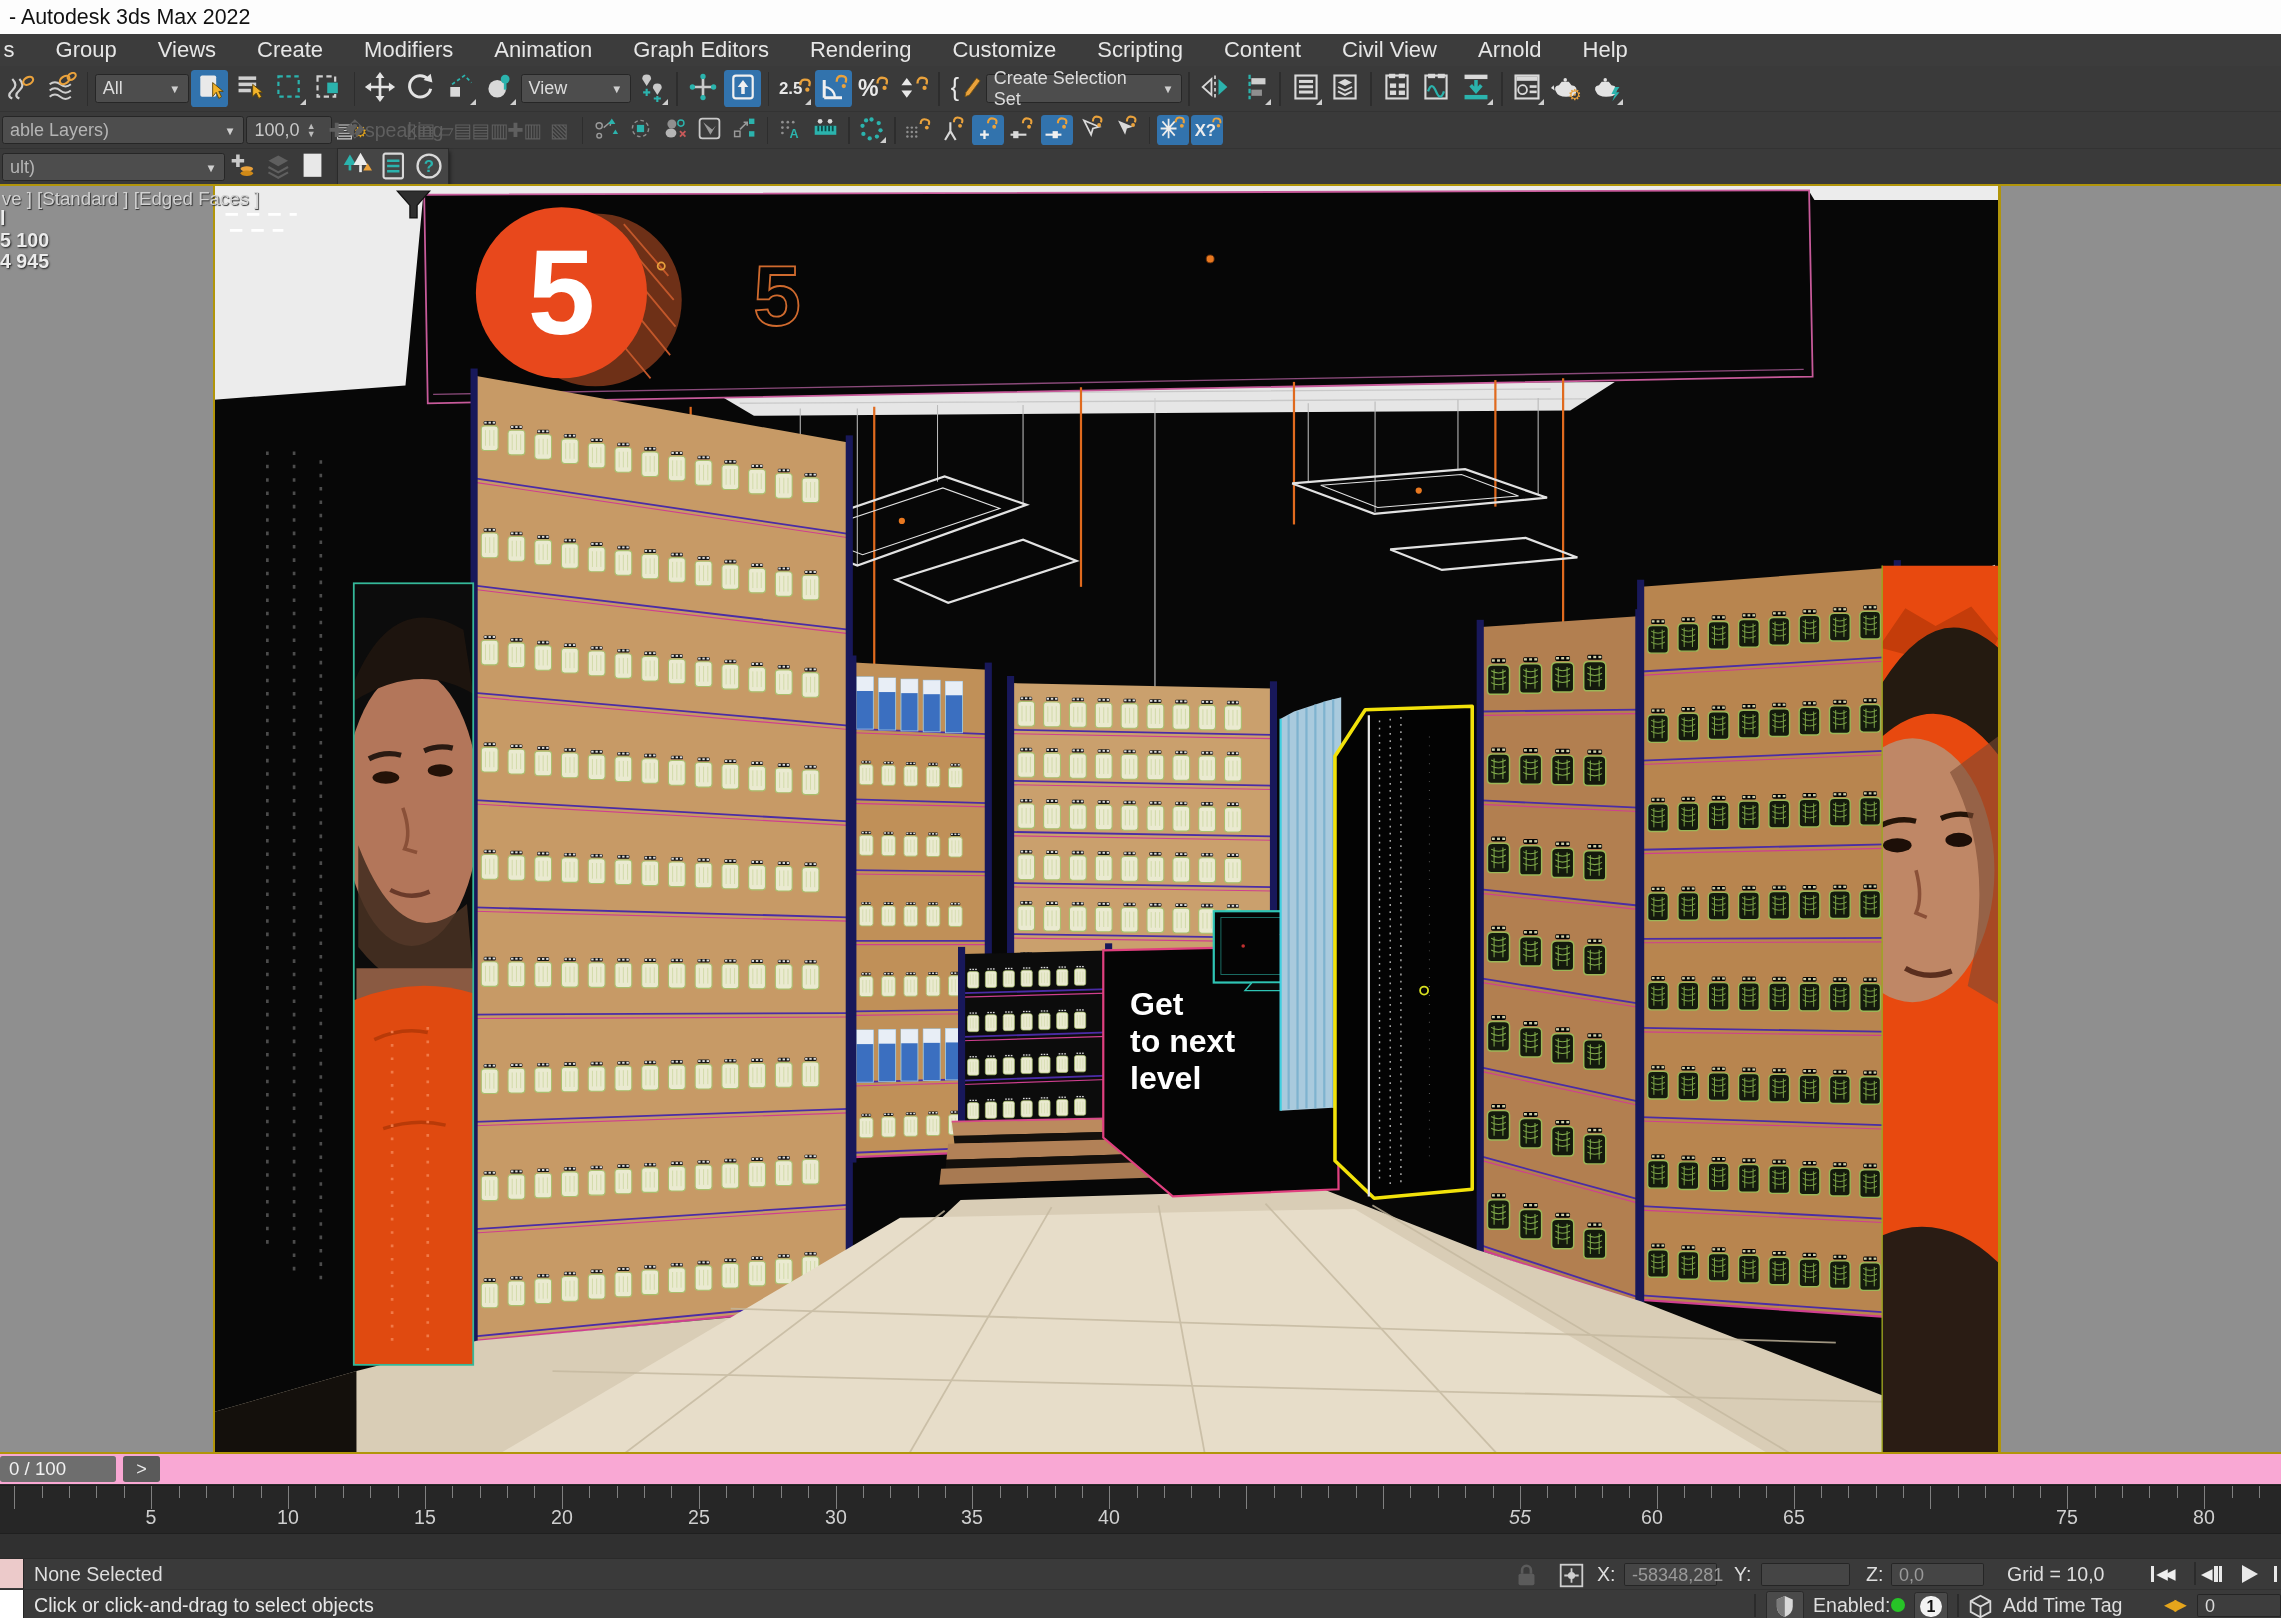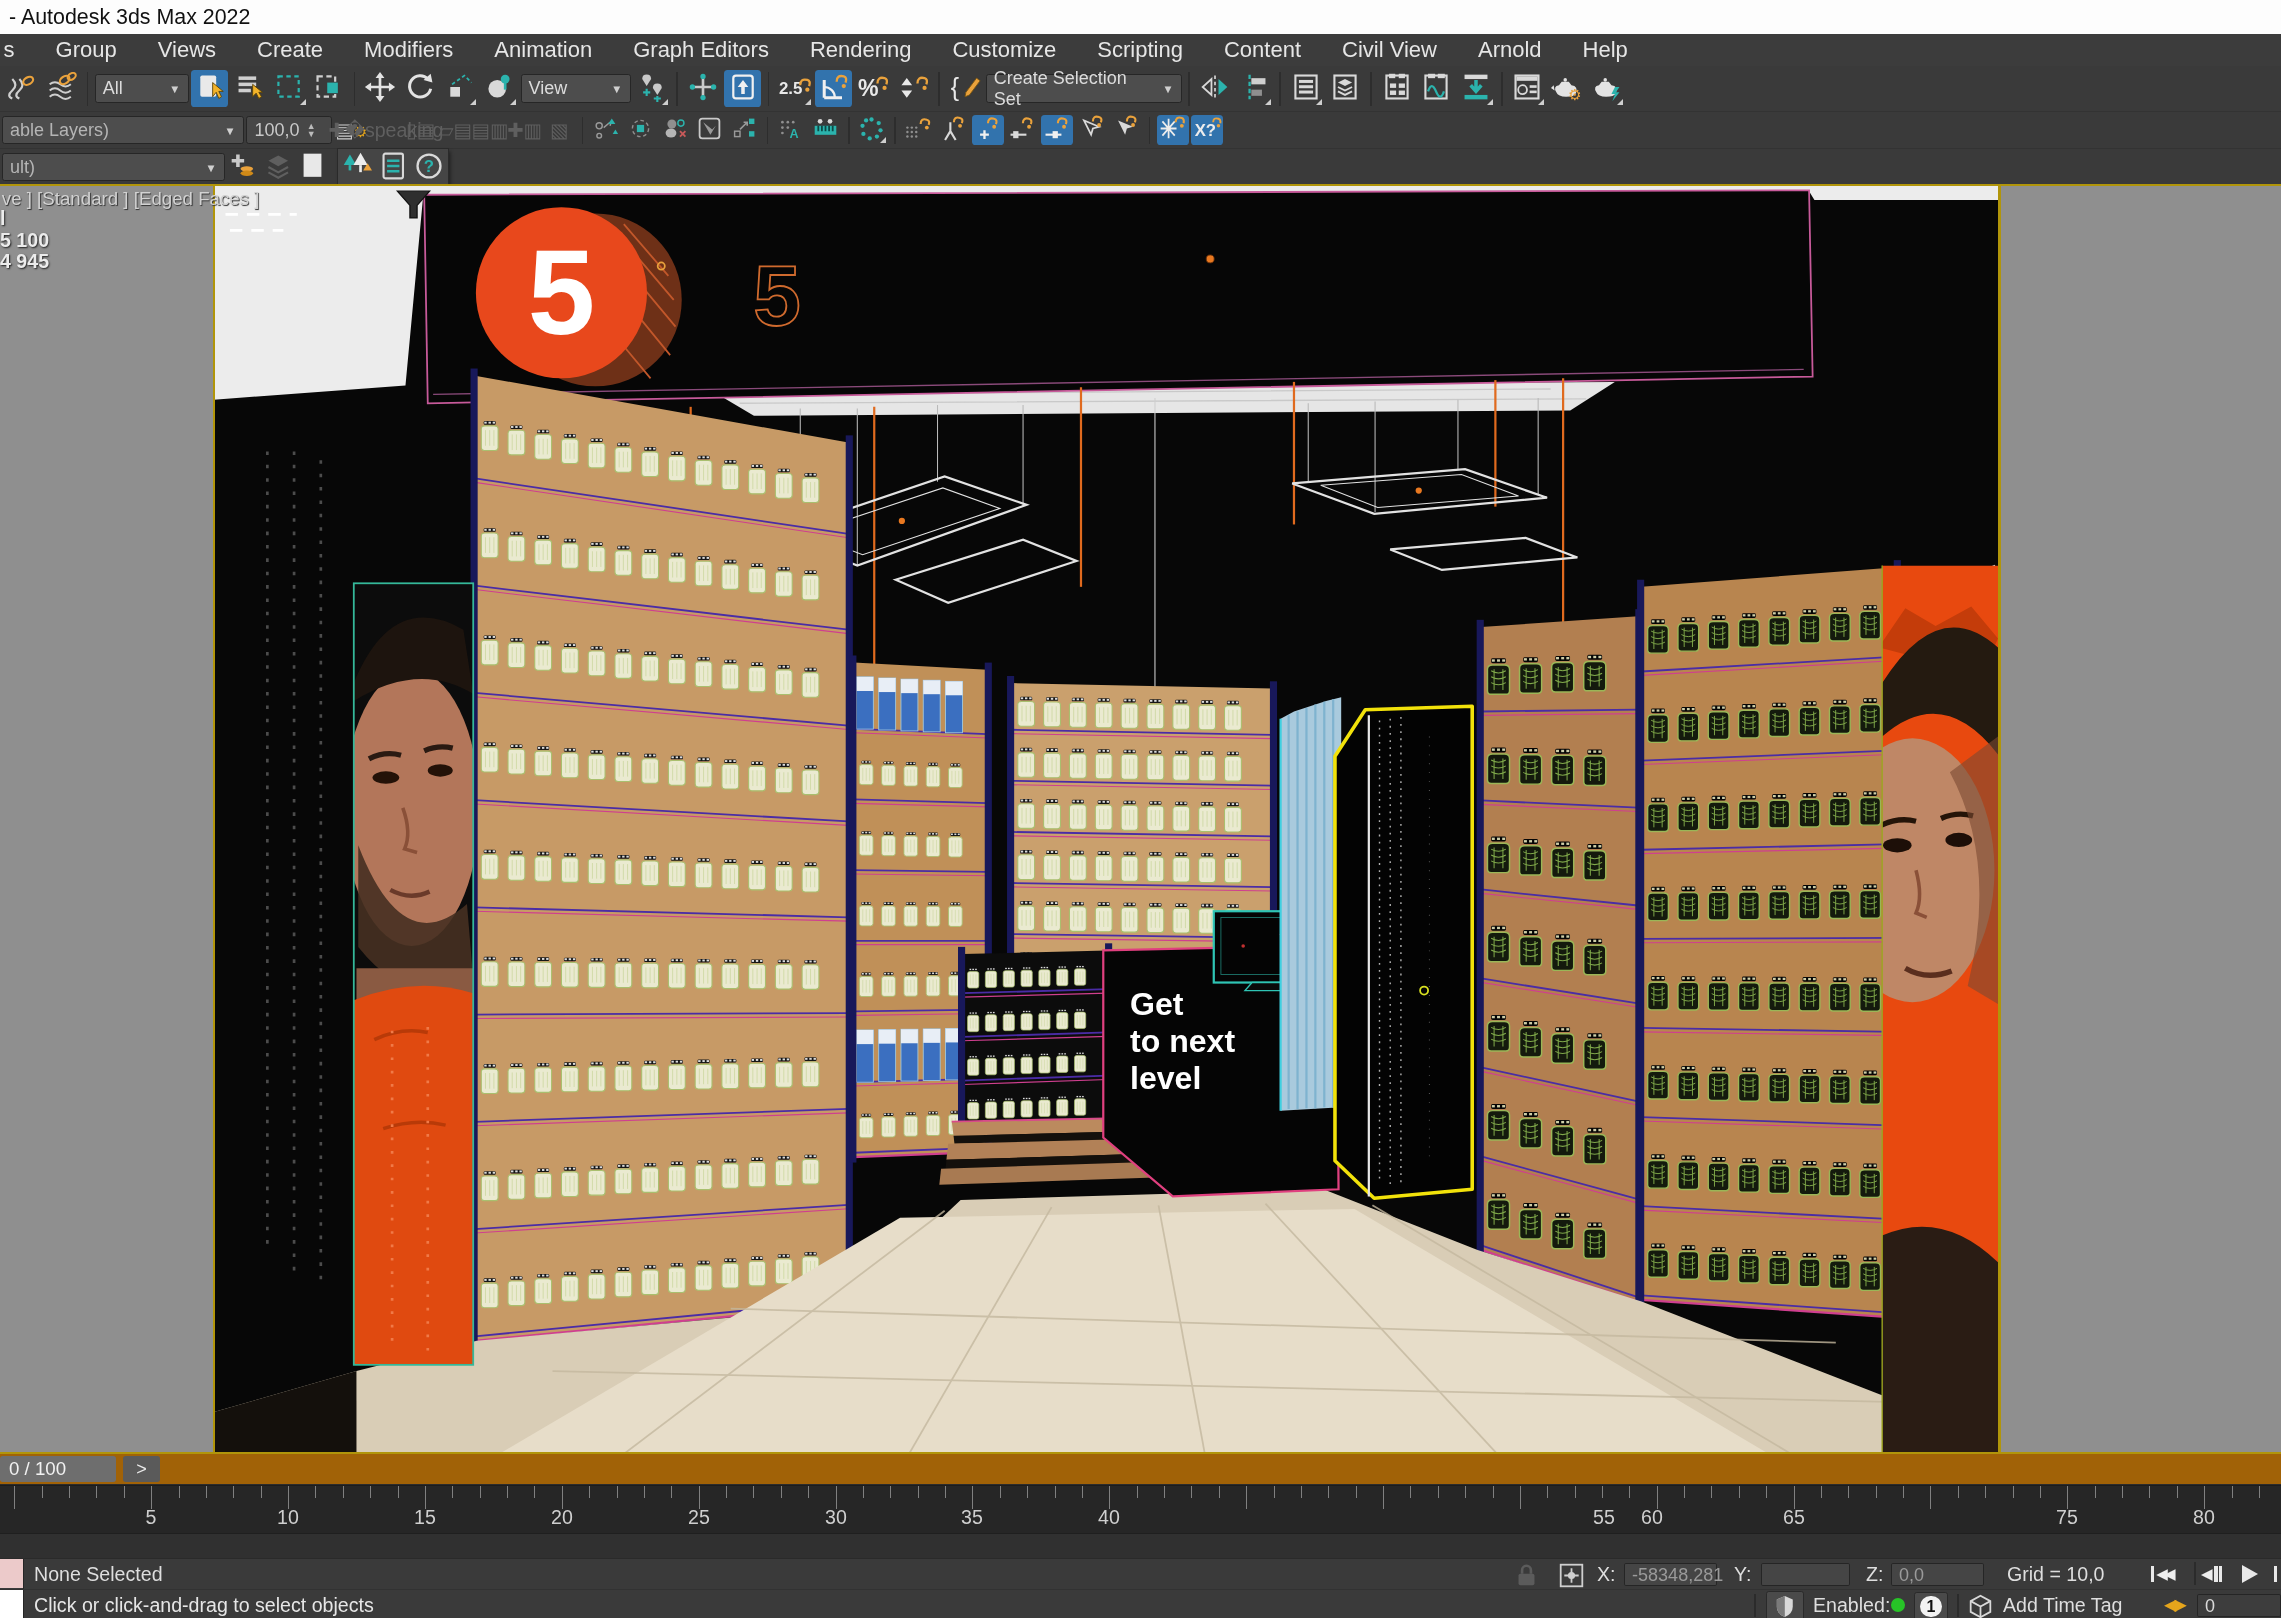--- a/index.html
+++ b/index.html
@@ -38,21 +38,21 @@
   .vpwrap{position:absolute;left:0;top:184px;width:2281px;height:1270px;background:#8f8f8f;}
   .vp-right{position:absolute;left:2001px;top:0;width:281px;height:1270px;background:#929292;}
   .chip{position:absolute;left:250px;top:68px;width:36px;height:39px;background:#f1f1f1;border-radius:4.5px;
         color:#555;font-size:12.5px;line-height:39px;padding-left:5.3px;box-sizing:border-box;overflow:hidden;}
   .chipline{position:absolute;left:210px;top:141px;width:68px;height:3.6px;background:#7e7e7e;border-radius:1.8px;}
   .ybord{position:absolute;background:#b1950a;}
   .vplabel{position:absolute;left:1.8px;top:3.6px;color:#d2d2d2;font-size:18.7px;
            text-shadow:0.9px 0.9px 0.9px #333;white-space:nowrap;}
   .vpstat{position:absolute;left:0;color:#ececec;font-weight:bold;font-size:19.6px;text-shadow:0.9px 0.9px 1.8px #222;}
   
-  .trackrow{position:absolute;left:0;top:1454px;width:2281px;height:30px;background:#a16207;border-bottom:0.9px solid #2b2b2b;}
+  .trackrow{position:absolute;left:0;top:1454px;width:2281px;height:30px;background:#f9a8d4;border-bottom:0.9px solid #2b2b2b;}
   .rangebox{position:absolute;left:0;top:1.8px;width:116px;height:26px;background:#6e6e6e;border-radius:2.7px;
             color:#f2f2f2;font-size:18.7px;line-height:26px;padding-left:9px;box-sizing:border-box;}
   .nextbox{position:absolute;left:123px;top:1.8px;width:37px;height:26px;background:#5a5a5a;border-radius:2.7px;
            color:#ececec;font-size:18px;text-align:center;line-height:26px;}
   .ruler{position:absolute;left:0;top:1485px;width:2281px;height:48px;background:#262626;border-top:0.9px solid #1c1c1c;}
   .tick{position:absolute;top:0;width:0.9px;background:#808080;}
   .ticklabel{position:absolute;top:19.6px;color:#cfcfcf;font-size:19.6px;transform:translateX(-50%);}
   .gaprow{position:absolute;left:0;top:1533px;width:2281px;height:25px;background:#303030;border-top:0.9px solid #1f1f1f;}
   
   .status{position:absolute;left:0;top:1558px;width:2281px;height:61px;background:#3a3a3a;border-top:0.9px solid #2a2a2a;}
@@ -1385,21 +1385,21 @@
       <div class="ticklabel" style="left: 151px;">5</div>
       <div class="ticklabel" style="left: 288px;">10</div>
       <div class="ticklabel" style="left: 425px;">15</div>
       <div class="ticklabel" style="left: 562px;">20</div>
       <div class="ticklabel" style="left: 699px;">25</div>
       <div class="ticklabel" style="left: 836px;">30</div>
       <div class="ticklabel" style="left: 972px;">35</div>
       <div class="ticklabel" style="left: 1109px;">40</div>
       <div class="ticklabel" style="left: 1300px; margin-top: 28px;">45</div>
       <div class="ticklabel" style="left: 1383px; margin-top: 45px;">50</div>
-      <div class="ticklabel" style="left: 1604px;">55</div>
+      <div class="ticklabel" style="left: 1520px; font-style: italic;">55</div>
       <div class="ticklabel" style="left: 1652px;">60</div>
       <div class="ticklabel" style="left: 1794px;">65</div>
       <div class="ticklabel" style="left: 1930px; margin-top: 26px;">70</div>
       <div class="ticklabel" style="left: 2067px;">75</div>
       <div class="ticklabel" style="left: 2204px;">80</div>
     </div>
   <div class="gaprow"></div>
 
   <div class="status">
     <div class="listener">

